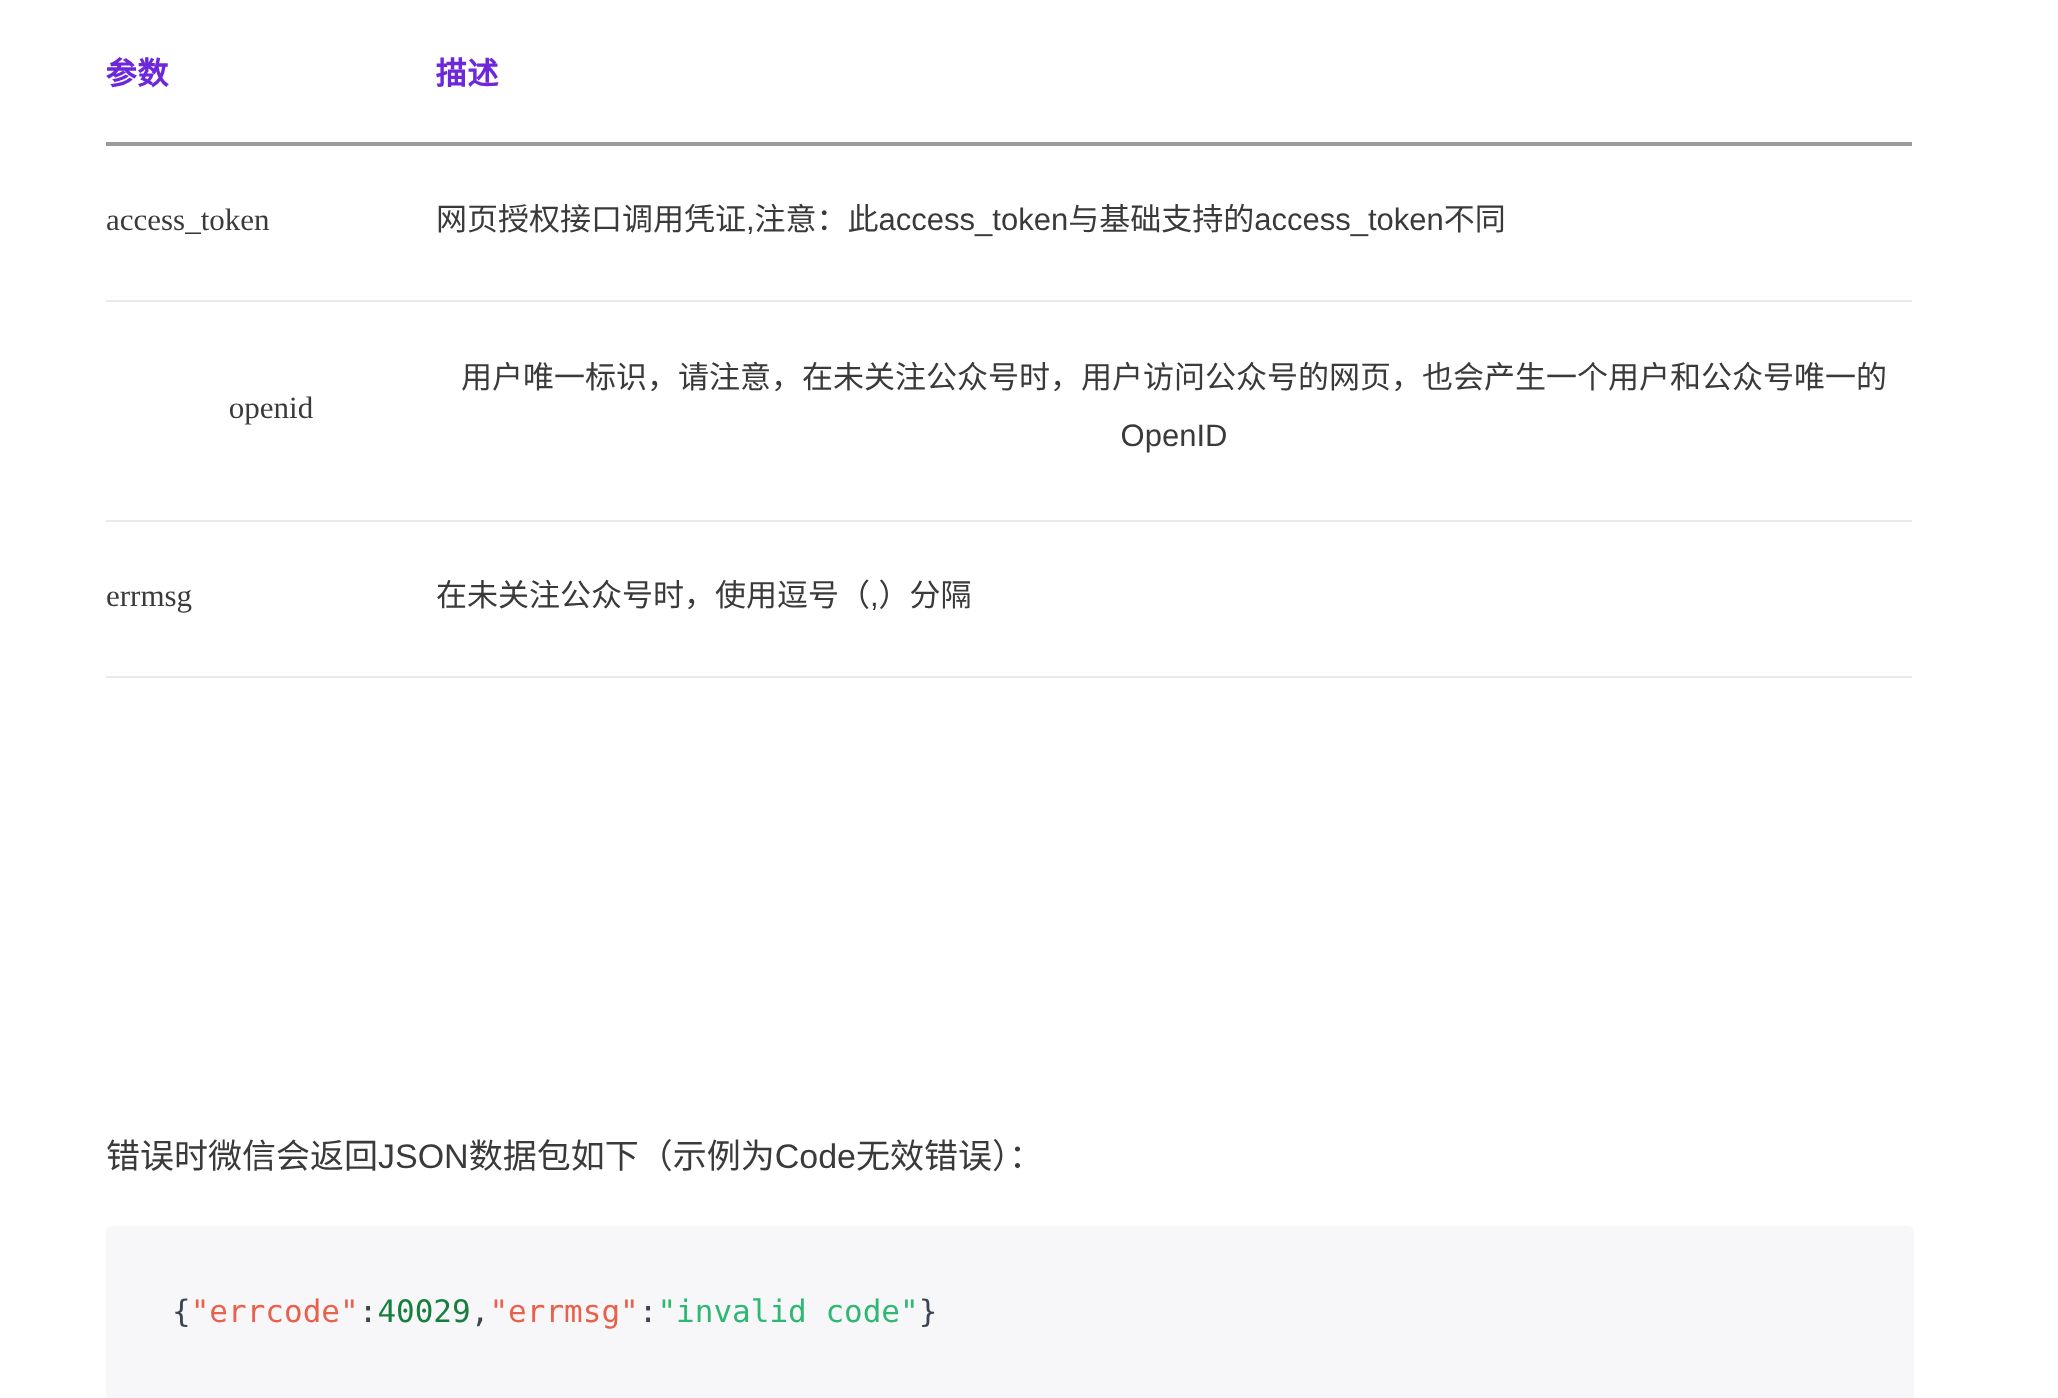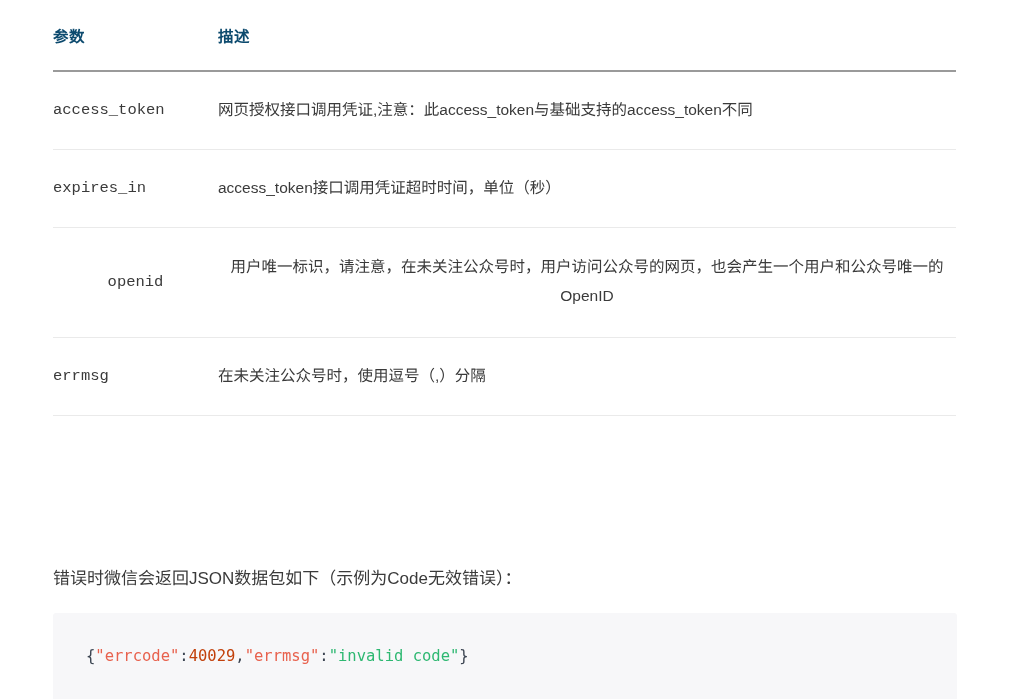--- a/index.html
+++ b/index.html
@@ -31,40 +31,40 @@
     border-collapse: collapse;
     table-layout: fixed;
   }
   .param-table col.c-name { width: 165px; }
   .param-table col.c-desc { width: 738px; }
 
   .param-table th {
     text-align: left;
     font-size: 15.5px;
     font-weight: bold;
-    color: #0c4a6e;
+    color: #6d28d9;
     padding: 0 0 24px 0;
     border-bottom: 2px solid #9a9a9a;
     vertical-align: bottom;
     letter-spacing: 0.4px;
   }
 
   .param-table td {
     font-size: 15.5px;
     color: #3a3a3a;
     border-bottom: 1px solid #eaeaea;
     vertical-align: middle;
     padding: 0;
     line-height: 1.85;
   }
   .param-table tbody tr { height: 78px; }
   .param-table tbody tr.tall { height: 110px; text-align: center; }
 
   .cell-name {
-    font-family: Liberation Mono, monospace;
+    font-family: Liberation Serif, serif;
     white-space: nowrap;
   }
   .cell-desc {
     padding-right: 4px;
     margin-top: 30px;
   }
 
   
   .note-paragraph {
     position: absolute;
@@ -89,21 +89,21 @@
     padding: 33px 0 0 33px;
   }
   .code-line {
     font-family: "DejaVu Sans Mono", "Liberation Mono", monospace;
     font-size: 15.5px;
     line-height: 1.4;
     white-space: pre;
   }
   .tok-punct   { color: #3b4451; }
   .tok-key     { color: #e8614d; }
-  .tok-number  { color: #c2410c; }
+  .tok-number  { color: #15803d; }
   .tok-string  { color: #2eb872; }
 </style>
 </head>
 <body>
 
 <div class="page">
 
   <table class="param-table">
     <colgroup>
       <col class="c-name">
@@ -113,24 +113,20 @@
       <tr>
         <th>参数</th>
         <th>描述</th>
       </tr>
     </thead>
     <tbody>
       <tr>
         <td class="cell-name">access_token</td>
         <td class="cell-desc">网页授权接口调用凭证,注意：此access_token与基础支持的access_token不同</td>
       </tr>
-      <tr>
-        <td class="cell-name">expires_in</td>
-        <td class="cell-desc">access_token接口调用凭证超时时间，单位（秒）</td>
-      </tr>
       <tr class="tall">
         <td class="cell-name">openid</td>
         <td class="cell-desc">用户唯一标识，请注意，在未关注公众号时，用户访问公众号的网页，也会产生一个用户和公众号唯一的OpenID</td>
       </tr>
       <tr>
         <td class="cell-name">errmsg</td>
         <td class="cell-desc">在未关注公众号时，使用逗号（,）分隔</td>
       </tr>
     </tbody>
   </table>

